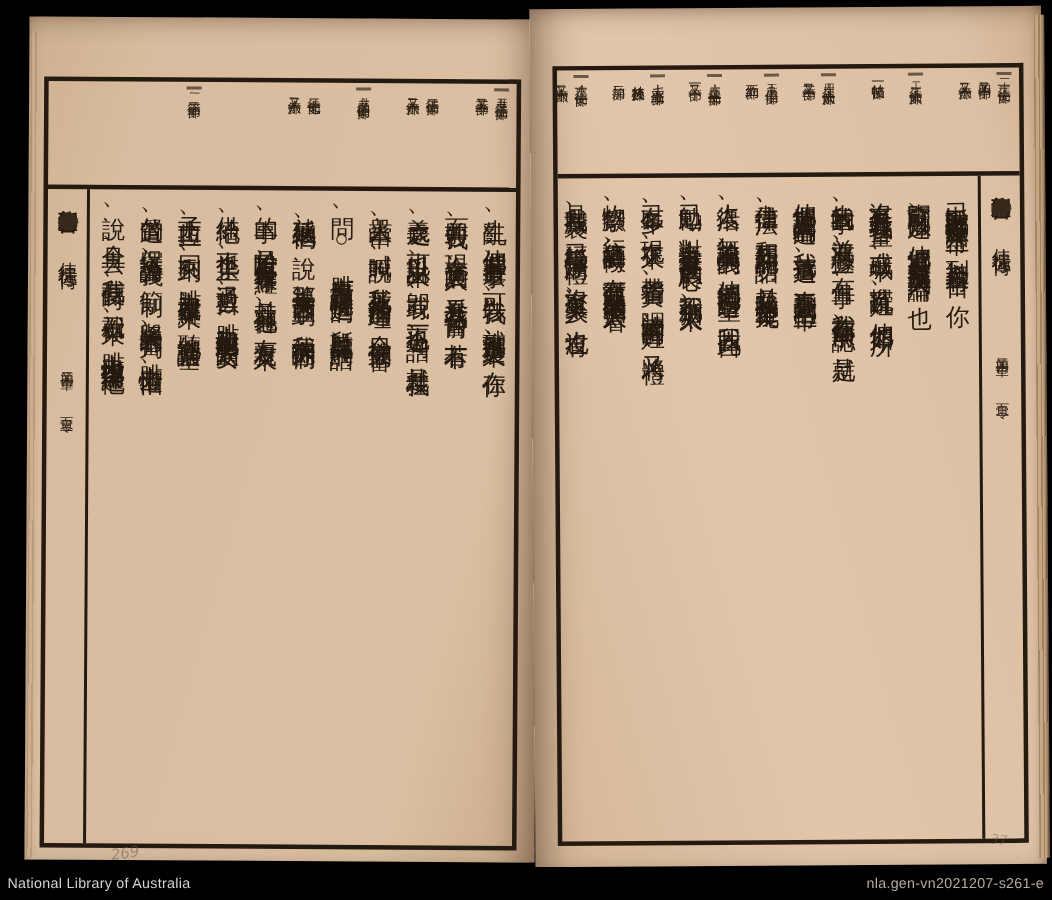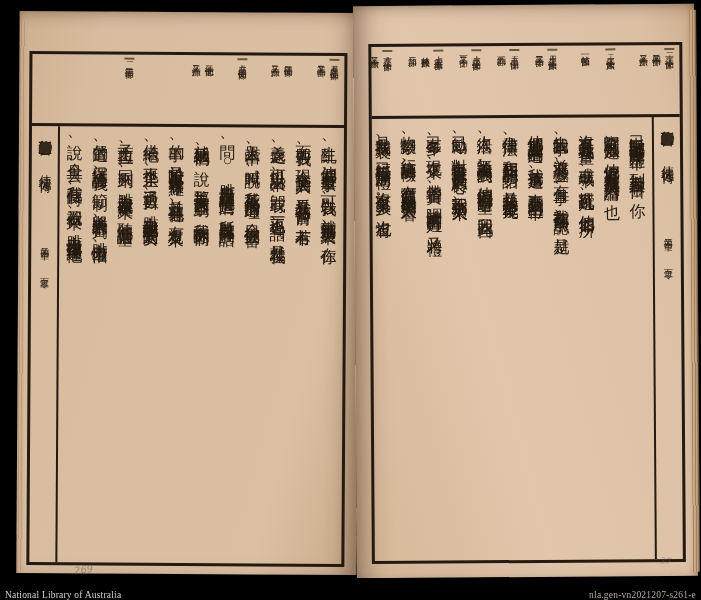--- a/index.html
+++ b/index.html
@@ -86,23 +86,23 @@
   
   .pencil{
     position:absolute;color:#6b5a4c;opacity:.5;
     font-family:"DejaVu Sans", sans-serif;font-style:italic;font-size:10px;
   }
   .pencil-left{left:56px;top:560px;transform:rotate(-8deg);}
   .pencil-right{left:642px;top:552px;transform:rotate(6deg);font-size:9px;opacity:.4;}
   
   .footer{
     position:absolute;left:0;bottom:0;width:701px;height:22px;background:#000;
-    display:flex;justify-content:space-between;align-items:flex-end;
+    display:flex;justify-content:space-between;align-items:center;
     padding:0 5px;box-sizing:border-box;
-    font-family:Liberation Serif, serif;font-size:9.5px;
+    font-family:Liberation Sans, sans-serif;font-size:9.5px;
   }
   .footer .lib{color:#d2d2d2;letter-spacing:.2px;}
   .footer .imgid{color:#b7ab9d;letter-spacing:.2px;}
 </style>
 </head>
 <body>
 
 <div class="book">
 
   <div class="page page-left">

